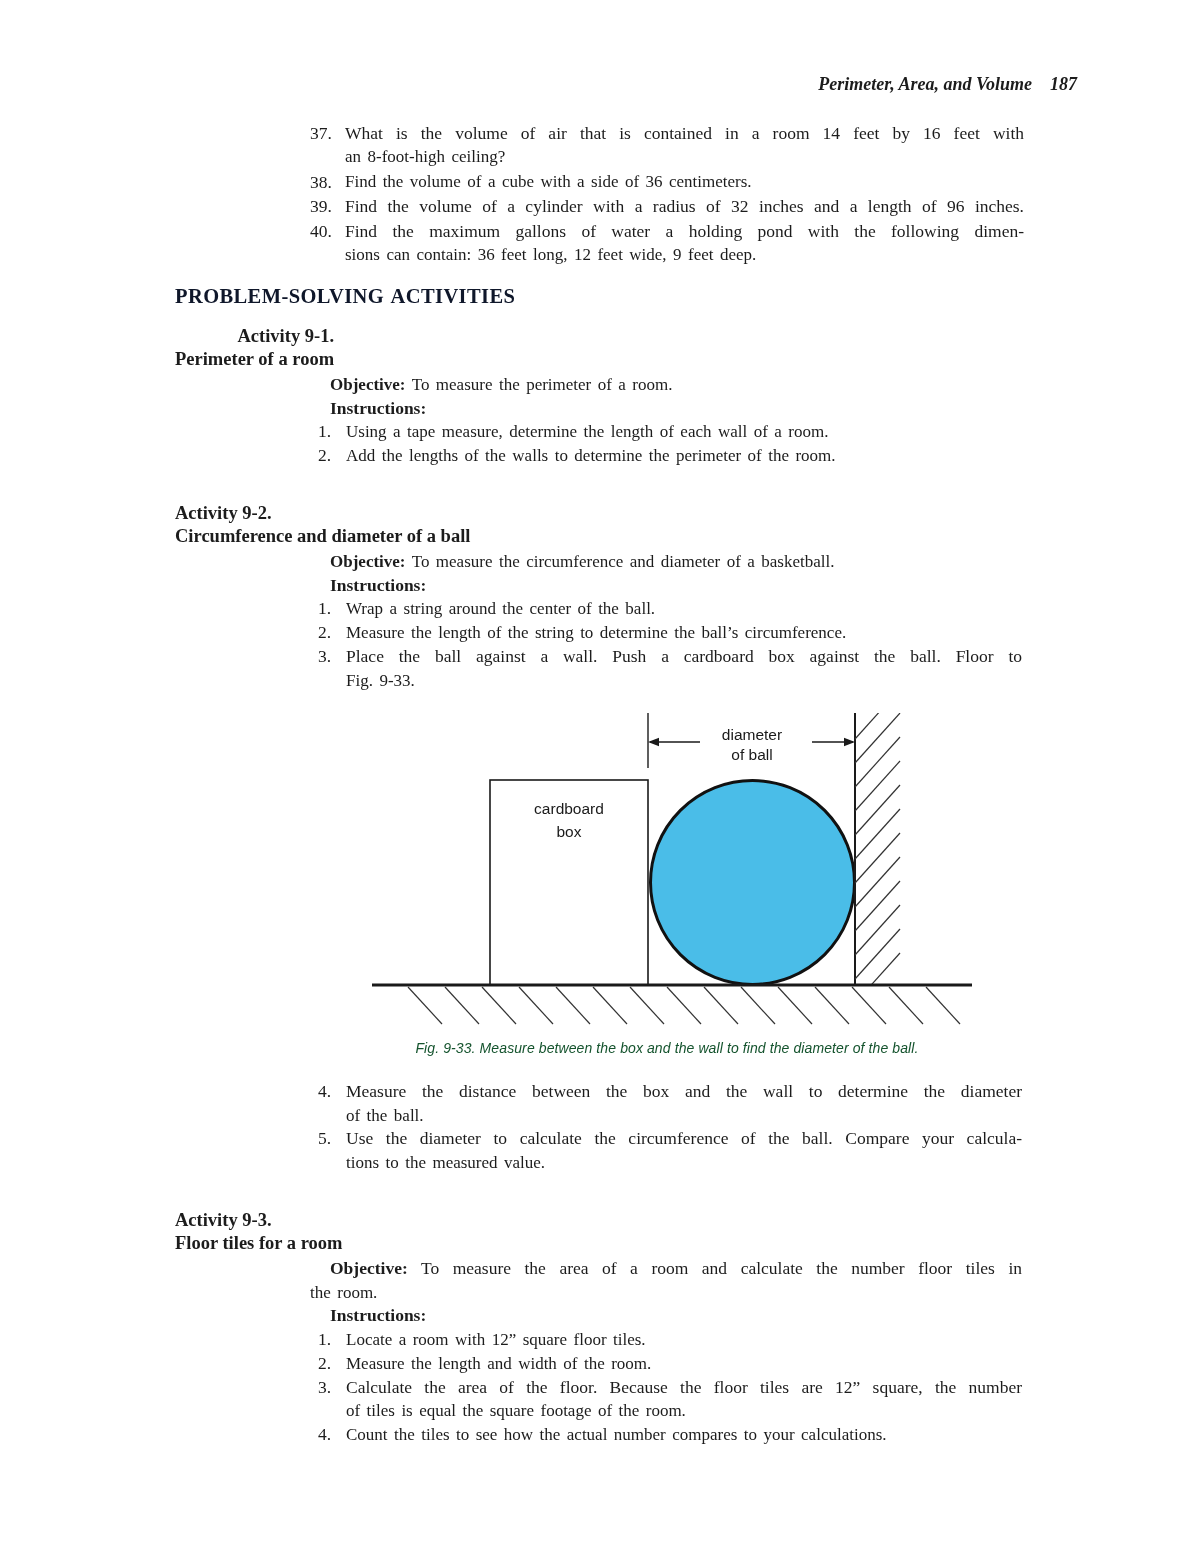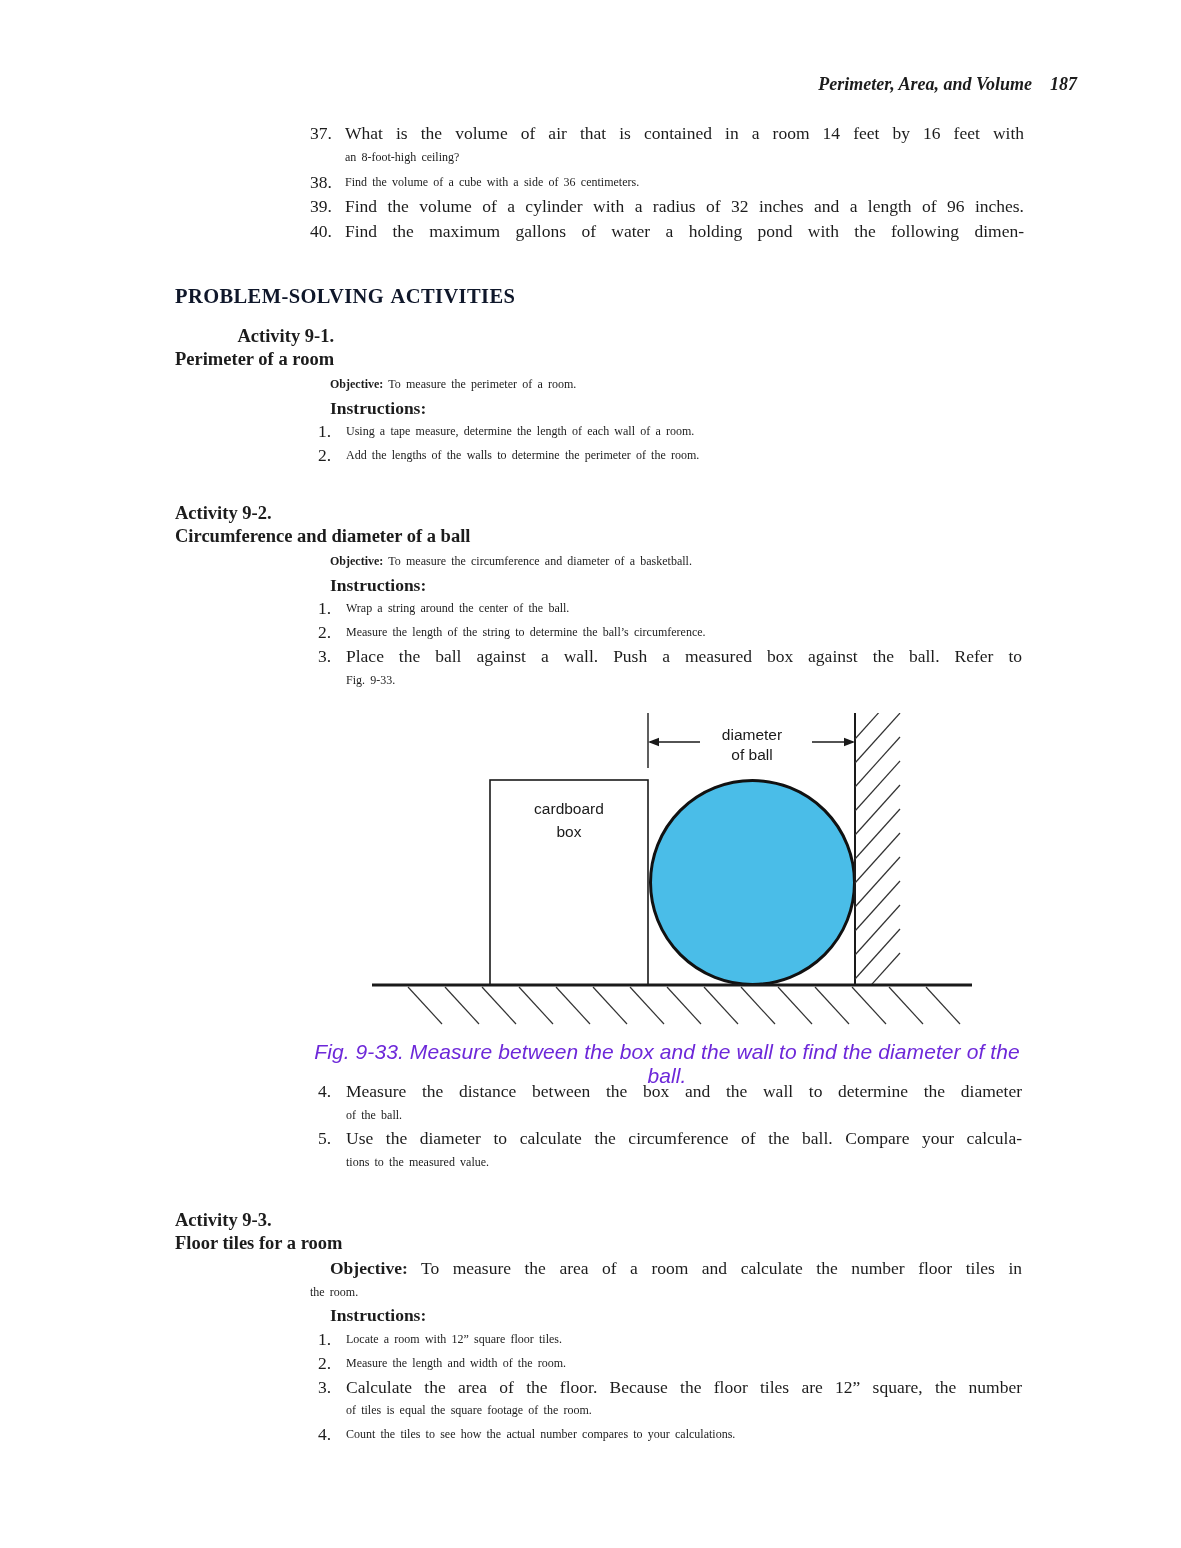--- a/index.html
+++ b/index.html
@@ -16,21 +16,21 @@
 
   
   .runhead {
     top: 74px; right: 104px;
     font-size: 18px; font-weight: 700; font-style: italic;
     white-space: nowrap;
   }
   .runhead .pagenum { margin-left: 18px; }
 
   
-  .line { font-size: 12px; word-spacing: 2.2px; white-space: nowrap; }
+  .line { font-size: 17px; word-spacing: 2.2px; white-space: nowrap; }
   .jline {
     font-size: 17.5px; word-spacing: 2.2px;
     text-align: justify; text-align-last: justify;
     white-space: normal;
   }
 
   
   .plist { width: 714px; line-height: 24.4px; }
   .slist { width: 712px; line-height: 23.7px; }
   .item  { position: relative; padding-left: 35px; }
@@ -48,21 +48,21 @@
 
   .act-body { width: 712px; line-height: 23.7px; }
   .obj-line  { text-indent: 20px; }
   .label-line { margin-left: 20px; font-size: 17.5px; font-weight: 700; white-space: nowrap; }
   b { font-weight: 700; }
 
   .caption {
     left: 310px; top: 1040px; width: 714px;
     text-align: center;
     font-family: "Liberation Sans", sans-serif;
-    font-style: italic; font-size: 21px; color: #6d28d9;
+    font-style: italic; font-size: 14px; color: #14532d;
     letter-spacing: 0.1px;
   }
 
   .figwrap { left: 360px; top: 704px; width: 630px; height: 332px; text-align: center; }
   svg text {
     font-family: "Liberation Sans", sans-serif;
     font-size: 15.5px; fill: #1a1a1a;
   }
 </style>
 </head>
@@ -84,20 +84,21 @@
       <span class="num">38.</span>
       <div class="line">Find the volume of a cube with a side of 36 centimeters.</div>
     </div>
     <div class="item">
       <span class="num">39.</span>
       <div class="jline">Find the volume of a cylinder with a radius of 32 inches and a length of 96 inches.</div>
     </div>
     <div class="item">
       <span class="num">40.</span>
       <div class="jline">Find the maximum gallons of water a holding pond with the following dimen-</div>
+      <div class="line">sions can contain: 36 feet long, 12 feet wide, 9 feet deep.</div>
     </div>
   </div>
 
   <div class="abs section-heading" style="left:175px; top:285px; color:#0f172a;">PROBLEM-SOLVING ACTIVITIES</div>
 
   <div class="abs act-head" style="left:175px; top:325px;text-align:right;">
     <div>Activity 9-1.</div>
     <div>Perimeter of a room</div>
   </div>
   <div class="abs act-body slist" style="left:310px; top:373px;">
@@ -129,21 +130,21 @@
     <div class="step">
       <span class="num">1.</span>
       <div class="line">Wrap a string around the center of the ball.</div>
     </div>
     <div class="step">
       <span class="num">2.</span>
       <div class="line">Measure the length of the string to determine the ball’s circumference.</div>
     </div>
     <div class="step">
       <span class="num">3.</span>
-      <div class="jline">Place the ball against a wall. Push a measured box against the ball. Refer to</div>
+      <div class="jline">Place the ball against a wall. Push a cardboard box against the ball. Floor to</div>
       <div class="line">Fig. 9-33.</div>
     </div>
   </div>
 
   <div class="abs figwrap">
     <svg width="630" height="332" viewBox="0 0 630 332">
       <defs>
         <clipPath id="wallclip">
             <rect x="495" y="9" width="46" height="272"></rect>
           </clipPath>

